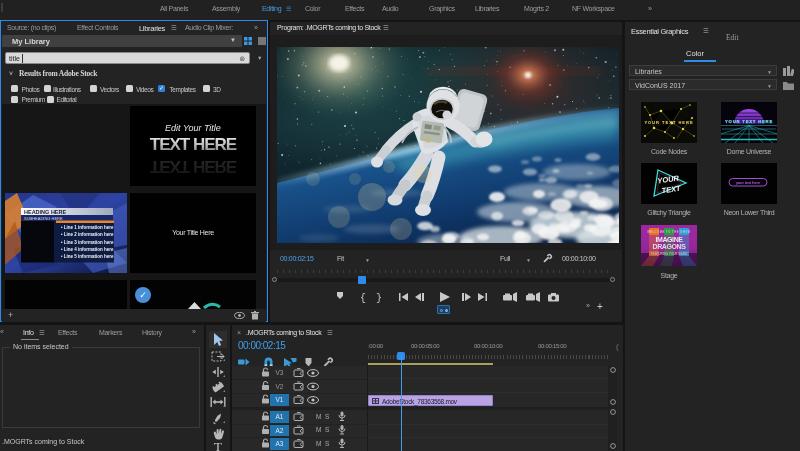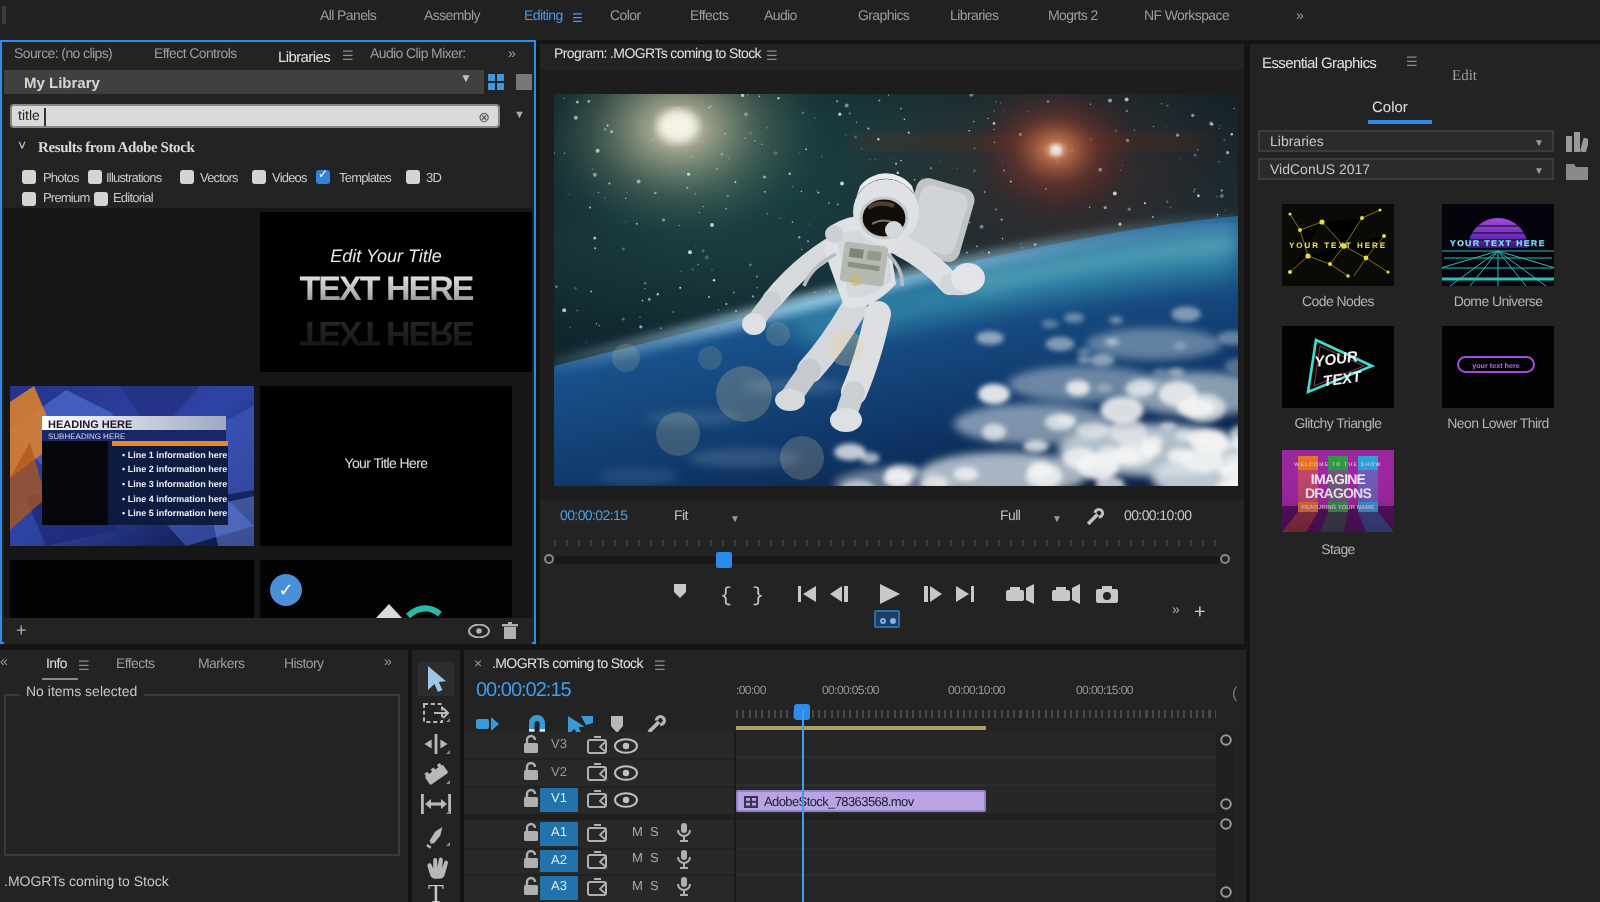--- a/index.html
+++ b/index.html
@@ -82,21 +82,21 @@
   <span class="cb" style="left:202px;top:64px;"></span>
       <span class="cblab" style="left:212px;top:64.5px;">3D</span>
   <span class="cb" style="left:10px;top:74.5px;"></span>
       <span class="cblab" style="left:20.5px;top:75px;">Premium</span>
   <span class="cb" style="left:45.5px;top:74.5px;"></span>
       <span class="cblab" style="left:55.5px;top:75px;">Editorial</span>
 
   <div class="abs" style="left:1px;top:83px;width:264px;height:205px;background:#161616;overflow:hidden;" id="libgrid">
 
 
-    <div class="abs" style="left:128px;top:2px;width:137px;height:80px;background:#000;overflow:hidden;">
+    <div class="abs" style="left:128px;top:2px;width:126px;height:80px;background:#000;overflow:hidden;">
       <svg width="126" height="80">
         <defs>
               <linearGradient id="tgrad" x1="0" y1="0" x2="0" y2="1">
           <stop offset="0%" stop-color="#efefef"></stop>
                 <stop offset="60%" stop-color="#b5b5b5"></stop>
                 <stop offset="100%" stop-color="#7a7a7a"></stop>
         </linearGradient>
             </defs>
         <text x="63" y="25" text-anchor="middle" font-family="Liberation Sans" font-size="9" font-style="italic" fill="#e8e8e8">Edit Your Title</text>
         <text x="63" y="44" text-anchor="middle" font-family="Liberation Sans" font-size="17" font-weight="bold" fill="url(#tgrad)" style="letter-spacing:-1px;">TEXT HERE</text>

